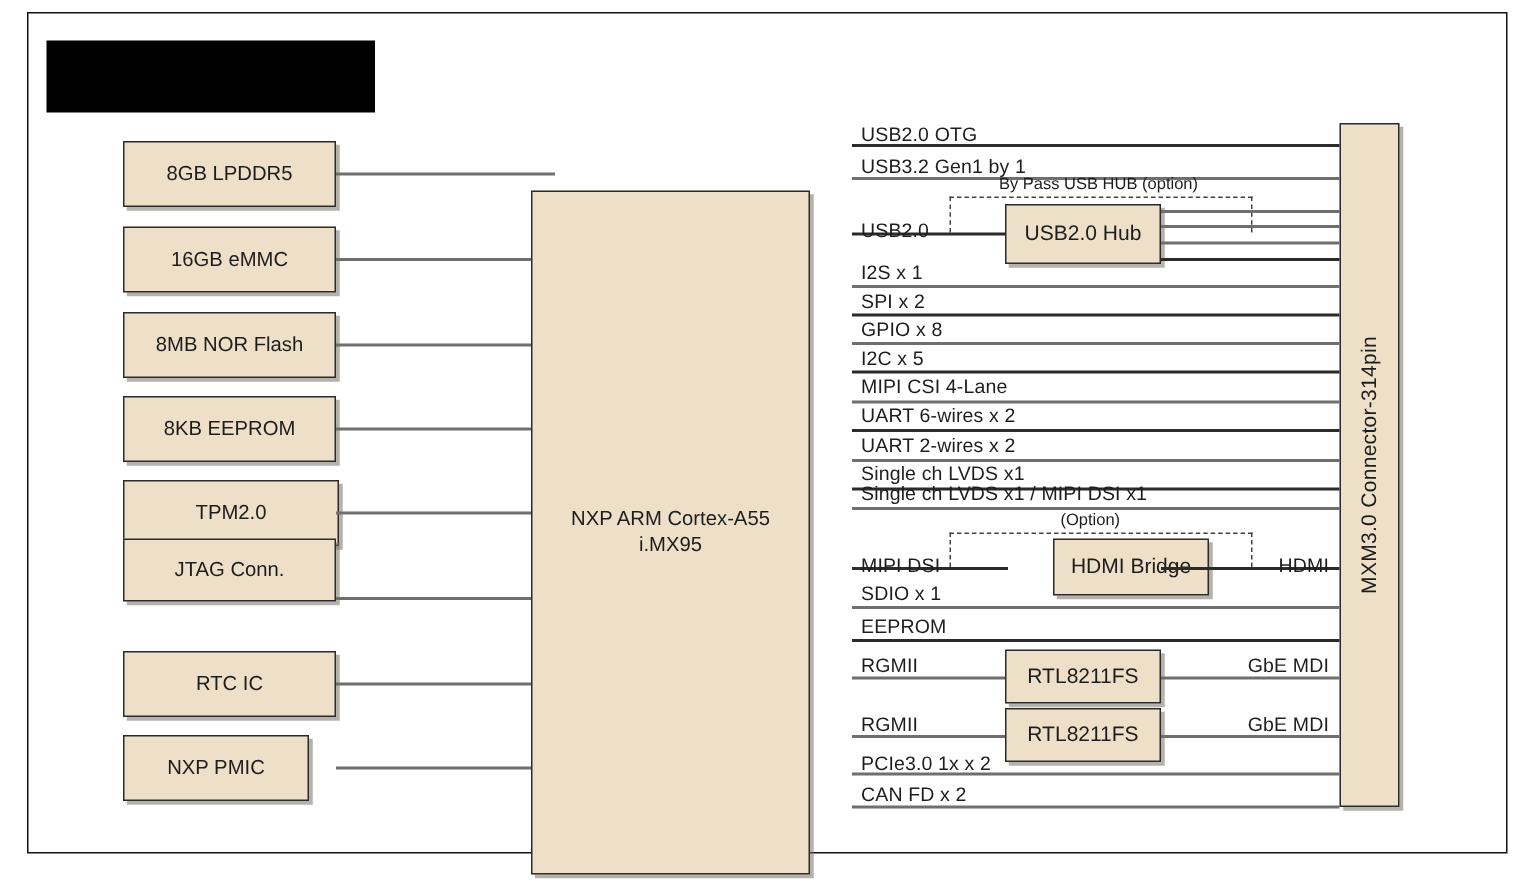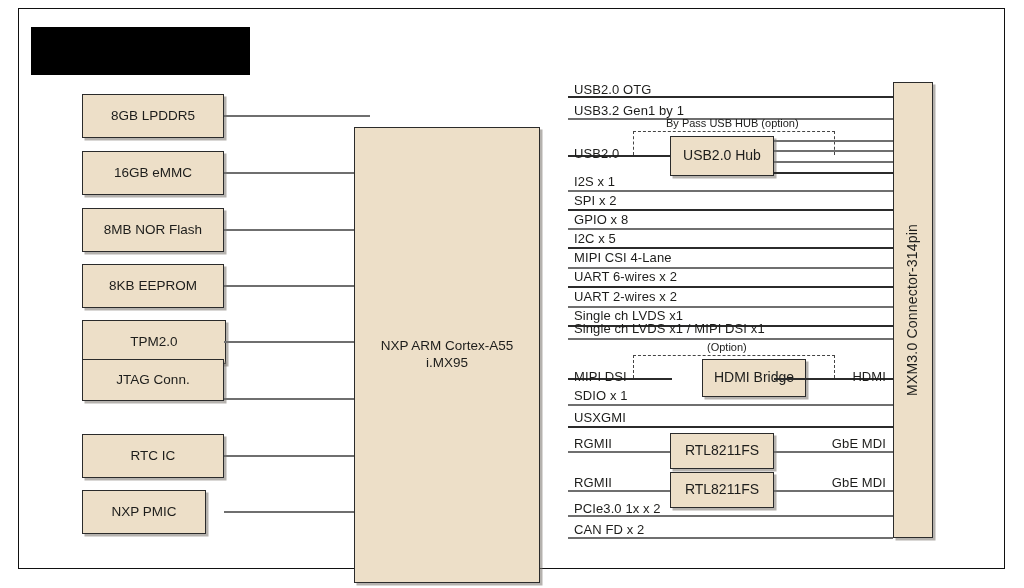--- a/index.html
+++ b/index.html
@@ -196,21 +196,21 @@
   <div class="box inline-box" style="left:670px;top:359px;width:104px;height:38px;margin-left:32px;">
     <span>HDMI Bridge</span>
   </div>
   <div class="wire dark" style="left:774px;top:378px;width:119px;"></div>
   <div class="sig right" style="left:836px;top:369px;width:50px;">HDMI</div>
 
   <div class="wire" style="left:568px;top:404px;width:325px;"></div>
   <div class="sig" style="left:574px;top:388px;">SDIO x 1</div>
 
   <div class="wire dark" style="left:568px;top:426px;width:325px;"></div>
-  <div class="sig" style="left:574px;top:410px;">USXGMI</div>
+  <div class="sig" style="left:574px;top:410px;">EEPROM</div>
 
   <div class="wire" style="left:568px;top:451px;width:104px;"></div>
   <div class="sig" style="left:574px;top:436px;">RGMII</div>
   <div class="box inline-box" style="left:670px;top:433px;width:104px;height:36px;">
     <span>RTL8211FS</span>
   </div>
   <div class="wire" style="left:774px;top:451px;width:119px;"></div>
   <div class="sig right" style="left:820px;top:436px;width:66px;">GbE MDI</div>
 
   <div class="wire" style="left:568px;top:490px;width:104px;"></div>

